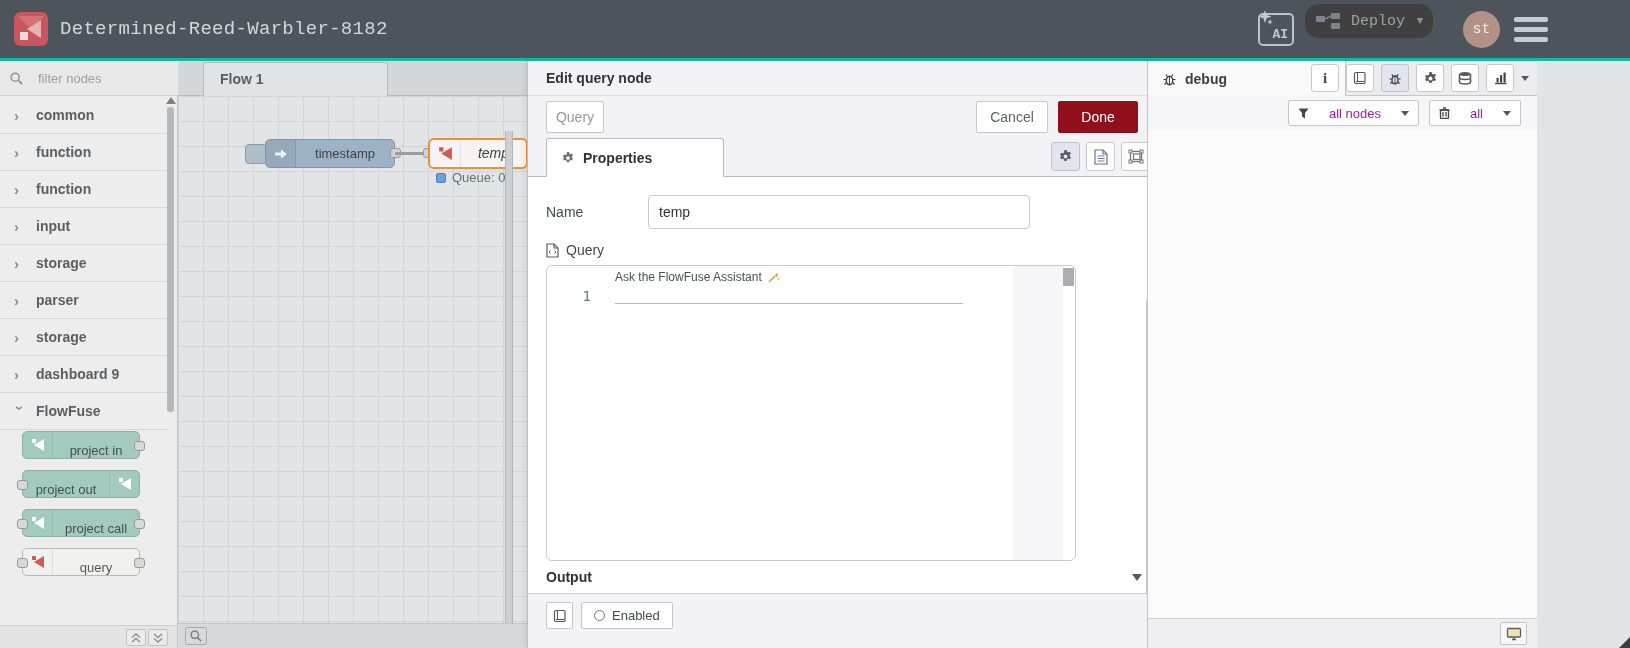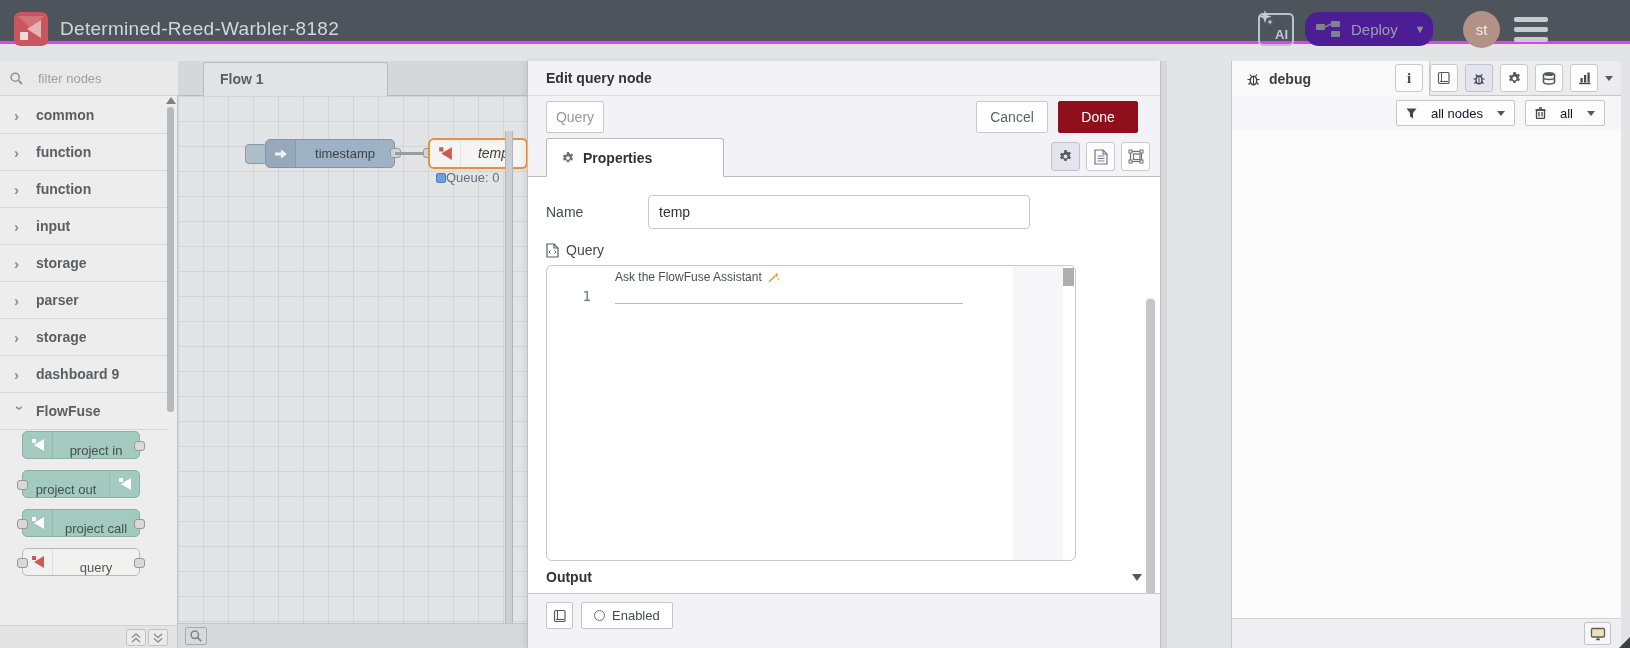--- a/index.html
+++ b/index.html
@@ -3,29 +3,29 @@
 <meta charset="utf-8">
 <style>
   * { margin:0; padding:0; box-sizing:border-box; }
   html,body { background:#888; }
   #app {
     position:relative; width:1630px; height:648px; overflow:hidden;
     font-family:"Liberation Sans", sans-serif; background:#e3e4e5;
   }
   
   #header {
-    position:absolute; left:0; top:0; width:1630px; height:44px;
-    background:#4d545c; border-bottom:3px solid #d946ef;
+    position:absolute; left:0; top:0; width:1630px; height:61px;
+    background:#4d545c; border-bottom:3px solid #14b8a6;font-family:Liberation Mono, monospace;
   }
   .logo { position:absolute; left:14px; top:12px; width:34px; height:34px; border-radius:6px; overflow:hidden; }
   .hdr-title { position:absolute; left:60px; top:0; line-height:58px; font-size:19px; color:#d4d7da; letter-spacing:.3px; }
   .ai-btn { position:absolute; left:1258px; top:13px; width:36px; height:33px; border:2px solid #bcc2c8; border-radius:5px; color:#c3c9cf; }
   .ai-btn .ai-txt { position:absolute; right:4px; bottom:2px; font-size:13px; font-weight:bold; }
   .ai-btn svg { position:absolute; left:-4px; top:-6px; }
-  .deploy-btn { position:absolute; left:1305px; top:12px; width:128px; height:34px; background:#4c1d95; border-radius:14px; display:flex; align-items:center; }
+  .deploy-btn { position:absolute; left:1305px; top:4px; width:128px; height:34px; background:#404040; border-radius:14px; display:flex; align-items:center; }
   .deploy-ico { margin-left:10px; }
   .deploy-lbl { color:#9aa1a8; font-size:15px; margin-left:10px; flex:1; }
   .deploy-caret { width:26px; text-align:center; color:#8a9198; font-size:11px; }
   .avatar { position:absolute; left:1463px; top:11px; width:37px; height:37px; border-radius:50%; background:#b29187; color:#f3ece8; font-size:15px; display:flex; align-items:center; justify-content:center; }
   .burger { position:absolute; left:1514px; top:17px; width:34px; }
   .burger div { height:5px; background:#c6ccd2; border-radius:2px; margin-bottom:5px; }
   
   #palette { position:absolute; left:0; top:61px; width:178px; height:587px; background:#ededee; border-right:1px solid #c4c5c6; }
   .search-box { position:absolute; left:0; top:0; width:178px; height:35px; background:#e9e9ea; border-bottom:1px solid #d2d3d4; display:flex; align-items:center; }
   .search-box svg { margin-left:10px; }
@@ -65,21 +65,21 @@
   .node-ts { position:absolute; left:87px; top:43px; width:130px; height:29px; background:#9db3c5; border:1px solid #88949e; border-radius:5px; display:flex; }
   .node-ts .tico { width:30px; background:rgba(0,0,0,0.05); border-right:1px solid rgba(0,0,0,0.1); border-radius:4px 0 0 4px; display:flex; align-items:center; justify-content:center; }
   .node-ts .tlbl { flex:1; text-align:center; line-height:27px; font-size:13px; color:#3e4245; }
   .wire { position:absolute; left:217px; top:56px; width:36px; height:3px; background:#989da2; }
   .cport { position:absolute; width:11px; height:10px; background:#d2d3d4; border:1px solid #96979a; border-radius:3px; top:52px; }
   .node-temp { position:absolute; left:250px; top:42px; width:100px; height:31px; background:#f5f4f3; border:2px solid #ea8f3c; border-radius:6px; display:flex; overflow:hidden; }
   .node-temp .tico { width:31px; border-right:1px solid #e3e3e1; display:flex; align-items:center; justify-content:center; }
   .node-temp .tlbl { flex:1; text-align:center; line-height:27px; font-size:14px; font-style:italic; color:#3f4346; }
   .nstatus { position:absolute; left:258px; top:74px; display:flex; align-items:center; }
   .sdot { width:10px; height:10px; background:#6d9fd8; border:1px solid #4b7fc0; border-radius:2px; }
-  .stxt { font-size:13px; color:#666f78; }
+  .stxt { margin-left:6px; font-size:13px; color:#666f78; }
   .hscroll-left { position:absolute; left:8px; top:549px; width:0; height:0; border-top:6px solid transparent; border-bottom:6px solid transparent; border-right:8px solid #85888c; }
   .hscroll-thumb { position:absolute; left:21px; top:548px; width:110px; height:9px; background:#90969c; border-radius:4px; }
   .cfooter { position:absolute; left:0; bottom:0; width:100%; height:25px; background:#d8d9da; border-top:1px solid #c3c4c5; }
   .zoombtn { position:absolute; left:7px; top:3px; width:22px; height:18px; border:1px solid #a9aaab; border-radius:2px; display:flex; align-items:center; justify-content:center; }
   .vstrip { position:absolute; left:327px; top:35px; width:8px; height:552px; background:#cdd0d3; border-left:1px solid #b3b6b9; border-right:1px solid #b3b6b9; }
   
   #tray { position:absolute; left:527px; top:61px; width:633px; height:587px; background:#f3f3f7; border-left:1px solid #bfbfc3; box-shadow:-2px 0 6px rgba(0,0,0,0.08); }
   .tr-header { position:absolute; left:0; top:0; width:100%; height:35px; border-bottom:1px solid #dedee2; line-height:35px; padding-left:18px; font-size:14px; font-weight:bold; color:#333; }
   .tr-toolbar { position:absolute; left:0; top:35px; width:100%; height:41px; display:flex; align-items:center; padding:0 22px 0 18px; }
   .btn { height:32px; border-radius:2px; border:1px solid #c9c9cd; background:#fff; font-size:14px; display:flex; align-items:center; justify-content:center; cursor:pointer; font-family:"Liberation Sans",sans-serif; }
@@ -108,28 +108,28 @@
   .frow-output .olbl { font-size:14px; font-weight:bold; color:#333; }
   .frow-output .tri-down { margin-left:auto; border-top-color:#55595e; }
   .tr-scroll { position:absolute; right:5px; top:120px; width:9px; height:408px; background:#f1f1f4; border-radius:4px; }
   .tr-scroll .thumb { position:absolute; left:0; top:2px; width:9px; height:365px; background:#c6c6ca; border-radius:4px; }
   .tr-footer { position:absolute; left:0; bottom:0; width:100%; height:55px; background:#f3f3f7; border-top:1px solid #cbcbcf; display:flex; align-items:flex-start; padding:8px 1px 0 18px; }
   .bookbtn { width:27px; height:27px; border:1px solid #c6c6ca; background:#fff; border-radius:2px; display:flex; align-items:center; justify-content:center; }
   .enbtn { height:27px; margin-left:8px; border:1px solid #c6c6ca; background:#fff; border-radius:2px; display:flex; align-items:center; padding:0 12px; gap:7px; font-size:13px; color:#45494e; }
   .radio { width:11px; height:11px; border:1.5px solid #707478; border-radius:50%; }
   
   #sep { position:absolute; left:1160px; top:61px; width:7px; height:587px; background:#d8d8da; border-left:1px solid #c2c2c4; }
-  #debug { position:absolute; left:1231px; top:61px; width:390px; height:587px; background:#fbfbfc; border-left:1px solid #c6c6c8; }
+  #debug { position:absolute; left:1147px; top:61px; width:390px; height:587px; background:#fbfbfc; border-left:1px solid #c6c6c8; }
   .db-tabrow { position:absolute; left:0; top:0; width:100%; height:35px; background:#ececee; border-bottom:1px solid #c6c6c8; }
   .db-tab { position:absolute; left:0; top:0; width:198px; height:35px; background:#f9f9fa; border-right:1px solid #c6c6c8; display:flex; align-items:center; padding-left:14px; gap:8px; }
   .db-tab .dlbl { font-size:14px; font-weight:bold; color:#3c4043; }
   .db-icons { position:absolute; right:8px; top:3px; display:flex; gap:7px; align-items:center; }
   .db-icons .sqbtn { width:28px; height:28px; }
   .db-filterrow { position:absolute; left:0; top:35px; width:100%; height:34px; background:#f6f6f8; display:flex; align-items:center; justify-content:flex-end; gap:10px; padding-right:16px; }
-  .mini-btn { height:26px; border:1px solid #c6c6c8; background:#fdfdfe; border-radius:2px; display:flex; align-items:center; gap:14px; padding:0 9px; font-size:13px; color:#0f172a; }
+  .mini-btn { height:26px; border:1px solid #c6c6c8; background:#fdfdfe; border-radius:2px; display:flex; align-items:center; gap:20px; padding:0 9px; font-size:13px; color:#a21caf; }
   .caret { width:0; height:0; border-left:4px solid transparent; border-right:4px solid transparent; border-top:5px solid #55595e; }
   .db-body { position:absolute; left:0; top:69px; width:100%; height:488px; background:#fbfbfc; }
   .db-footer { position:absolute; left:0; bottom:0; width:100%; height:30px; background:#efeff1; border-top:1px solid #d2d2d4; }
   .monbtn { position:absolute; right:10px; top:3px; width:27px; height:23px; border:1px solid #c3c3c5; background:#f7f7f8; border-radius:2px; display:flex; align-items:center; justify-content:center; }
   .grip { position:absolute; right:0; bottom:0; width:0; height:0; border-left:11px solid transparent; border-bottom:11px solid #3b3f44; }
   .ic { display:block; }
 </style>
 </head>
 <body>
 

